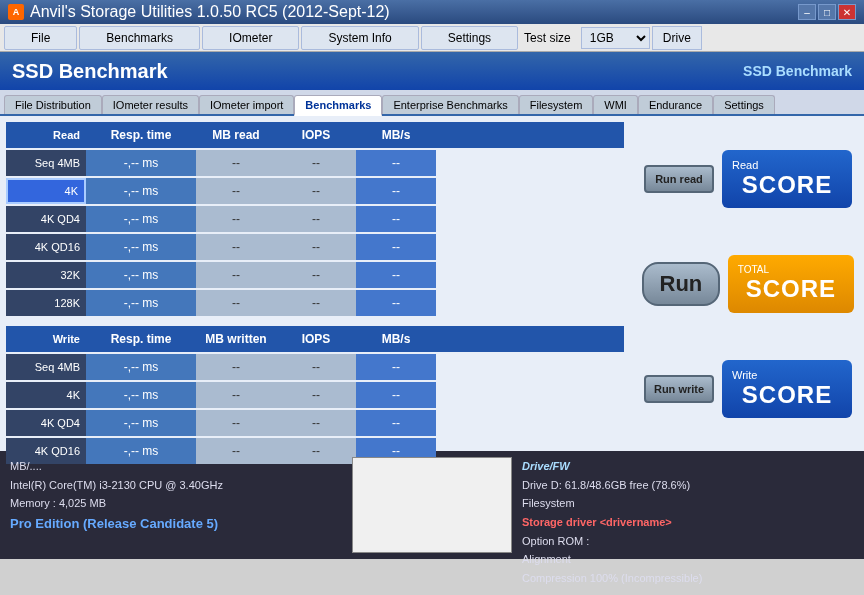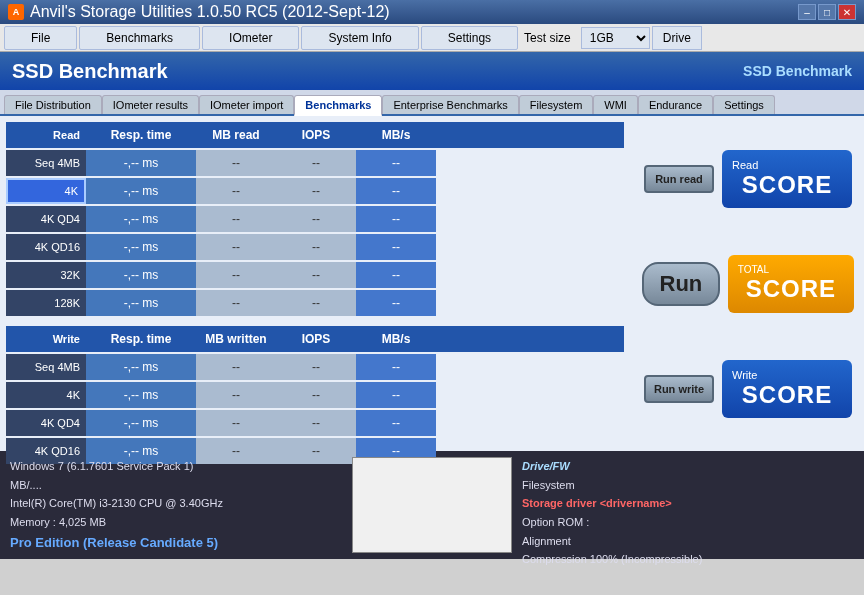--- a/index.html
+++ b/index.html
@@ -430,28 +430,28 @@
       <div class="score-box write">
         <span class="score-box-label">Write</span>
         <span class="score-box-value">SCORE</span>
       </div>
     </div>
   </div>
 </div>
 
 <div class="status-bar">
   <div class="status-left">
-    <div>Windows 7 (6.1.7601 Service Pack 1)</div>
     <div>MB/....</div>
     <div>Intel(R) Core(TM) i3-2130 CPU @ 3.40GHz</div>
     <div>Memory : 4,025 MB</div>
     <div class="status-pro">Pro Edition (Release Candidate 5)</div>
   </div>
   <div class="status-middle"></div>
   <div class="status-right">
     <div style="font-weight:bold;color:#aaddff;font-style:italic;">Drive/FW</div>
+    <div>Drive D: 61.8/48.6GB free (78.6%)</div>
     <div>Filesystem</div>
     <div class="driver">Storage driver  &lt;drivername&gt;</div>
     <div>Option ROM :</div>
     <div>Alignment</div>
     <div>Compression 100% (Incompressible)</div>
   </div>
 </div>
 
 </body></html>

